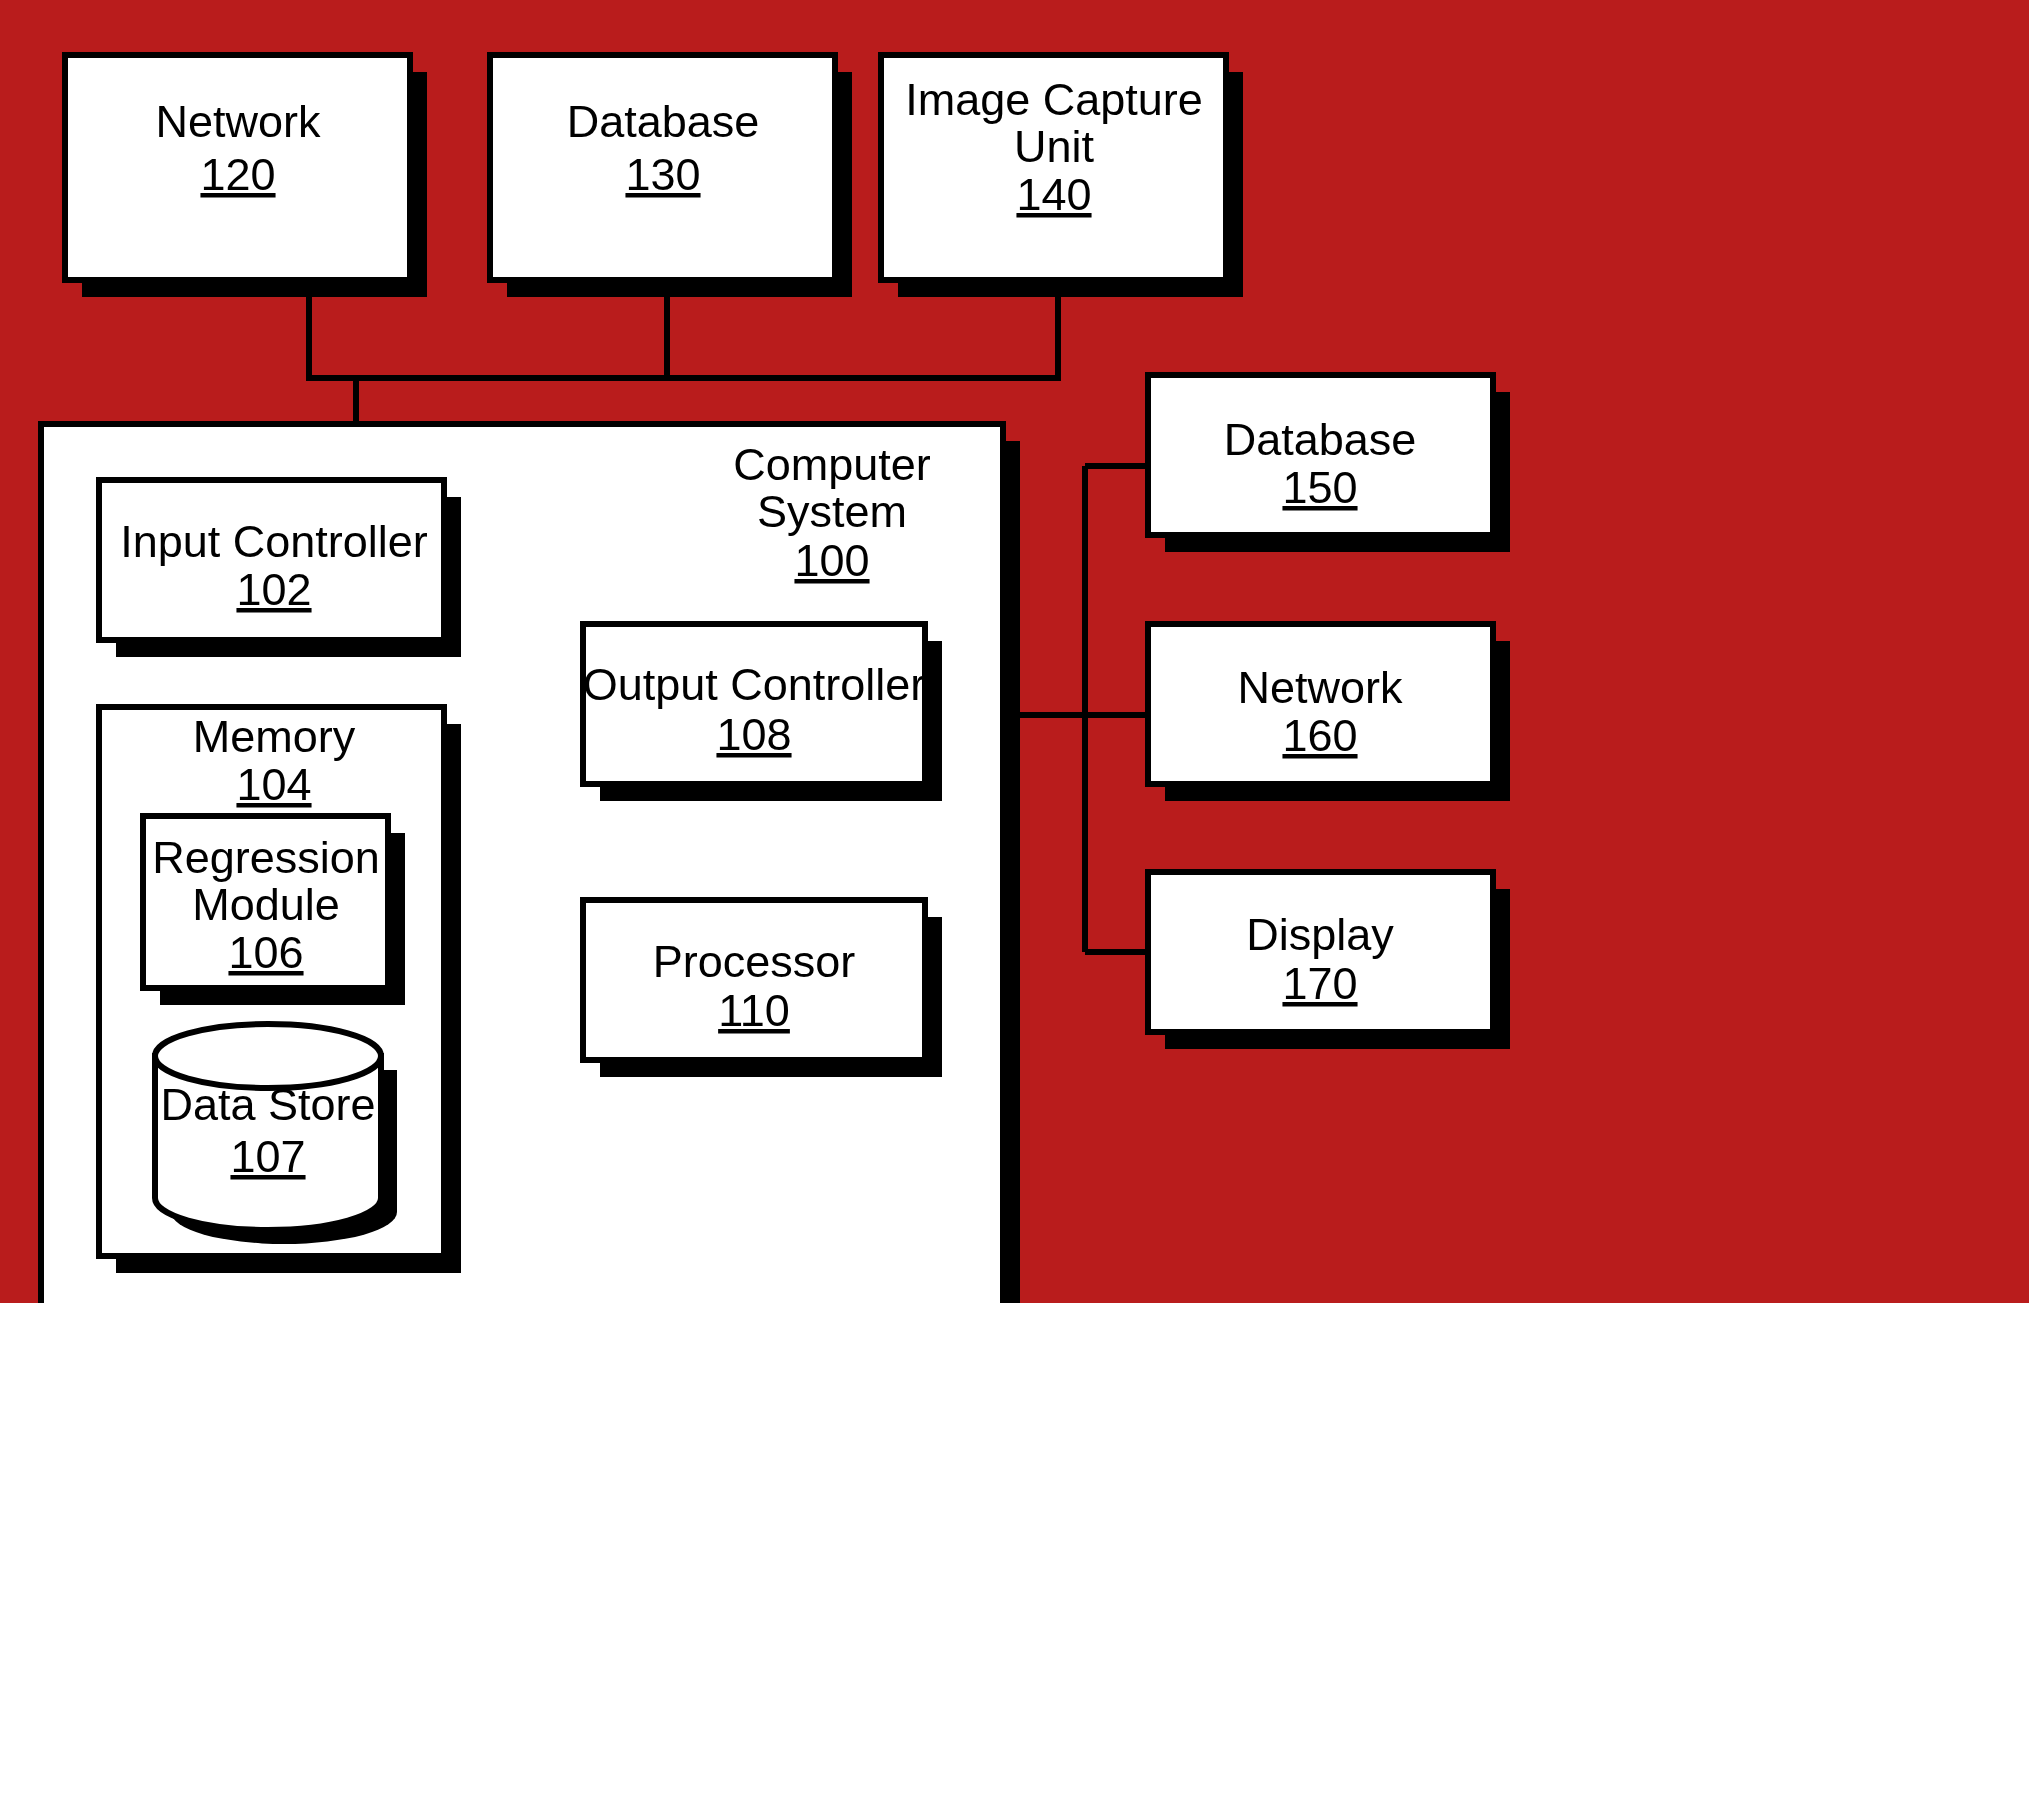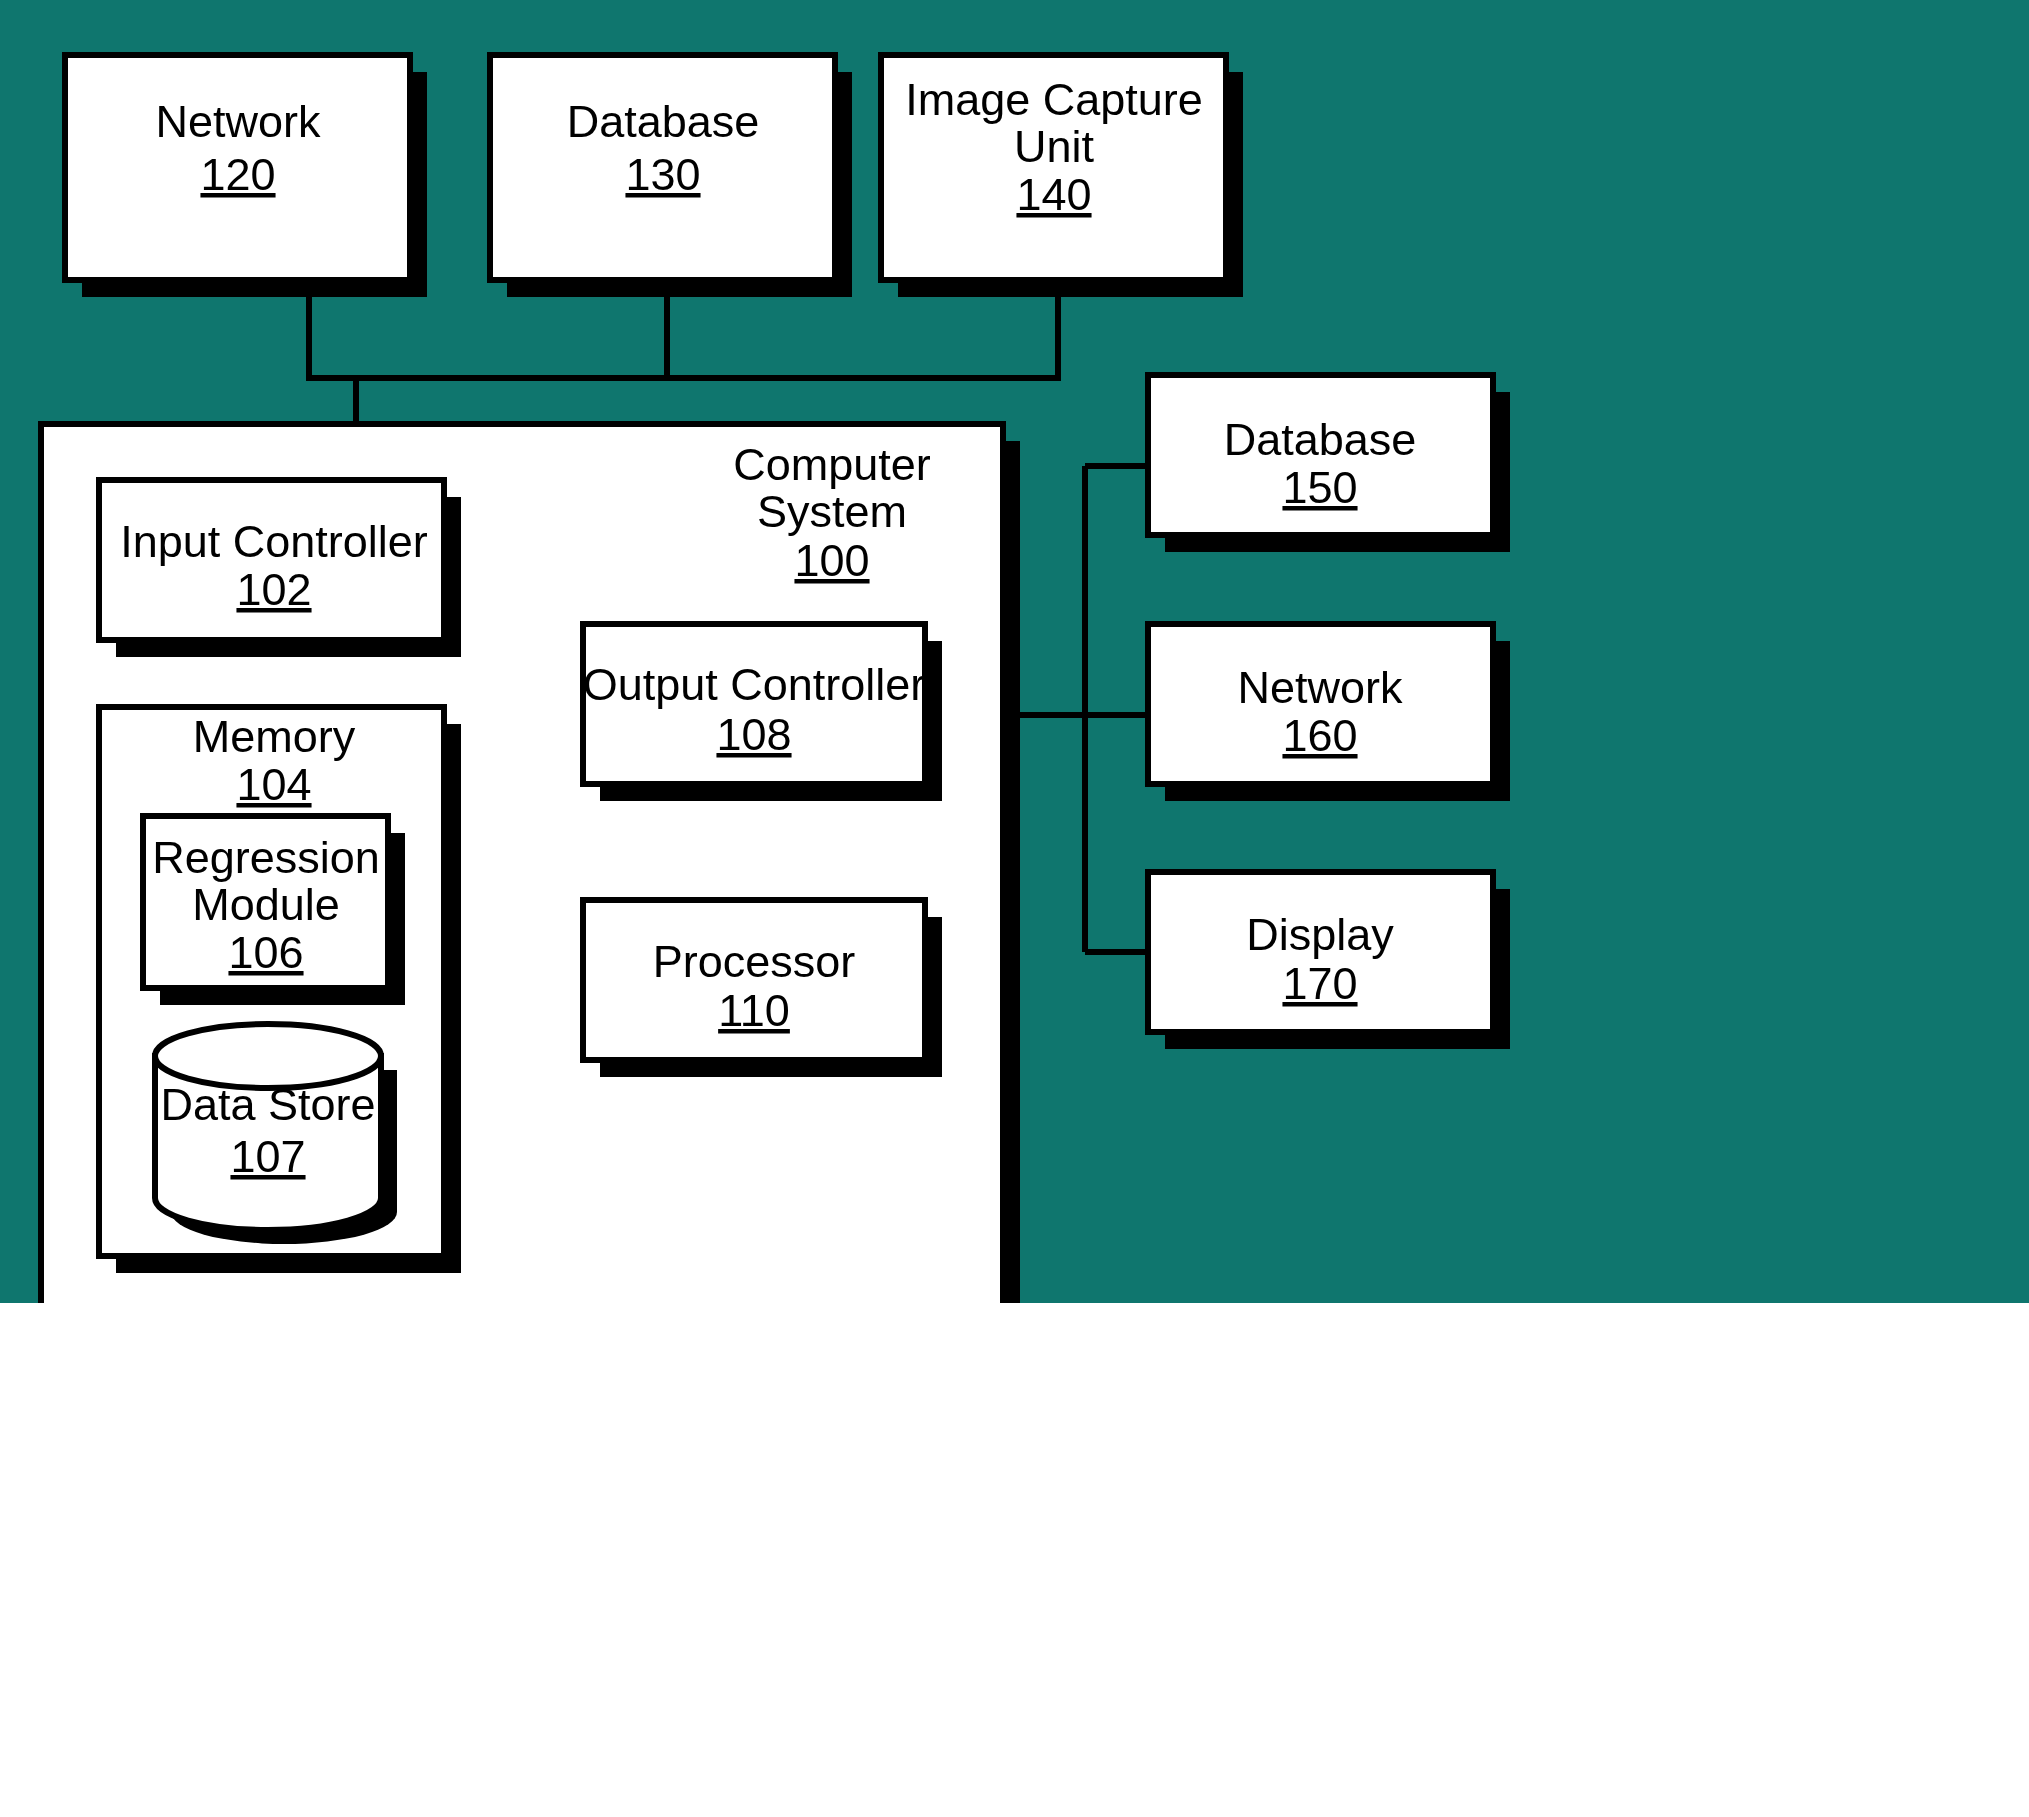--- a/index.html
+++ b/index.html
@@ -4,21 +4,21 @@
 <style>
   html, body {
     margin: 0;
     padding: 0;
     background: #ffffff;
   }
   #canvas {
     position: relative;
     width: 2029px;
     height: 1303px;
-    background: #0f766e;
+    background: #b91c1c;
     font-family: "Liberation Sans", sans-serif;
     overflow: hidden;
   }
   svg.diagram {
     position: absolute;
     top: 0;
     left: 0;
     width: 2029px;
     height: 1817px;
   }

